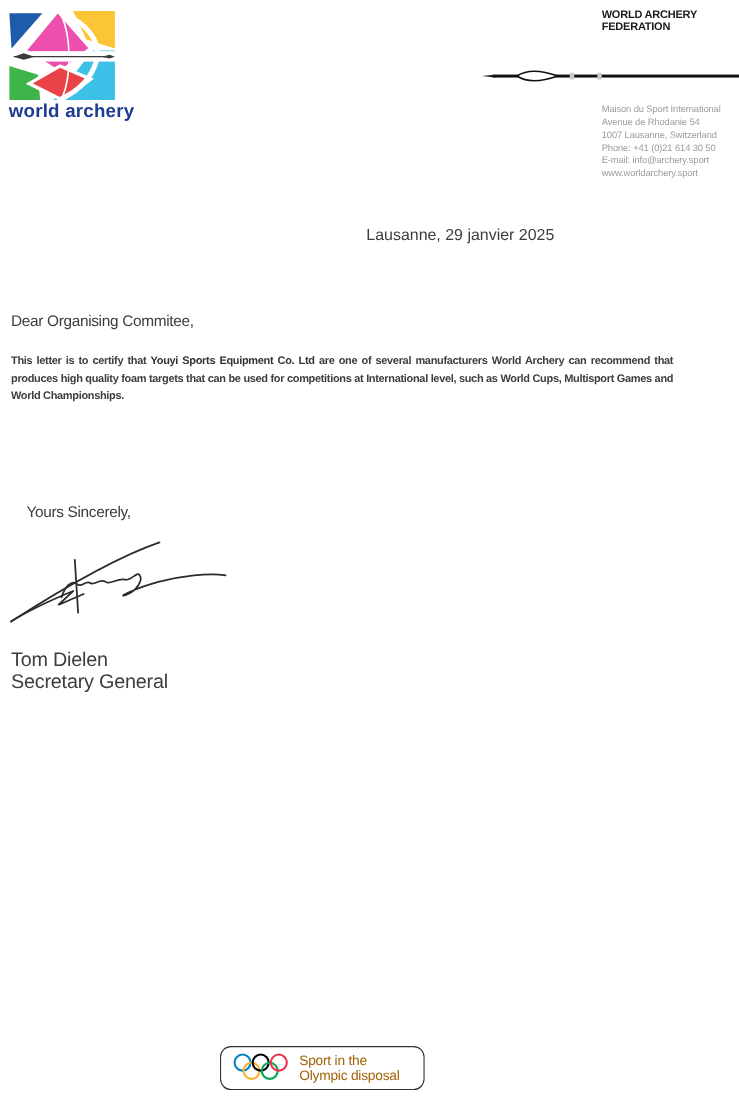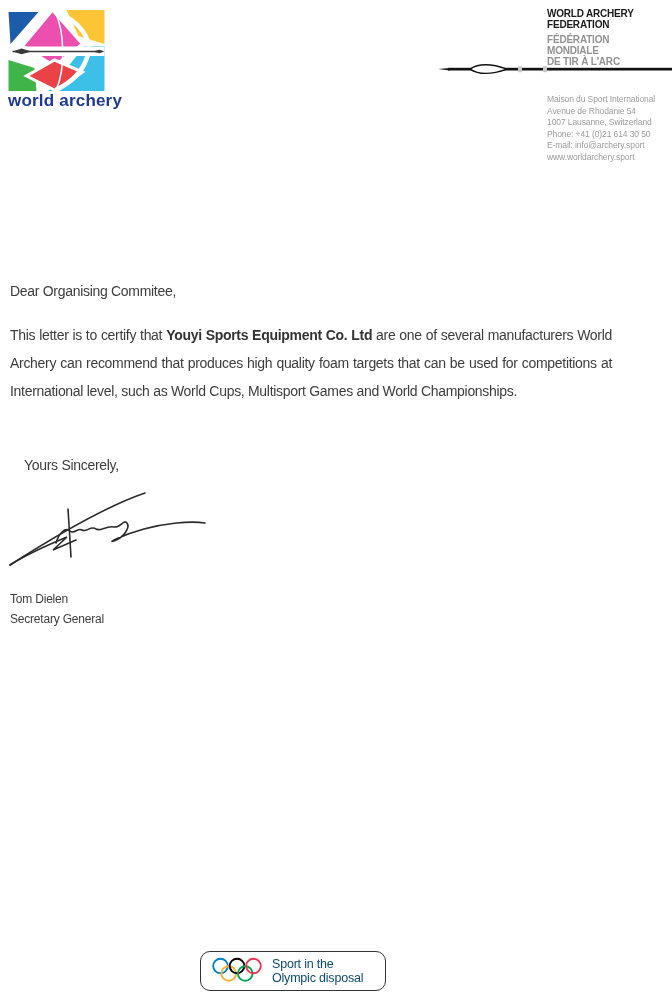--- a/index.html
+++ b/index.html
@@ -23,35 +23,35 @@
   .org-en{font-size:10px;line-height:11px;font-weight:700;color:#1a1a1a;letter-spacing:-.2px;}
   .org-fr{font-size:10px;line-height:11px;font-weight:700;color:#929292;letter-spacing:-.2px;margin-top:4px;}
   .addr{position:absolute;left:547px;top:94px;width:130px;
         font-size:8.5px;line-height:11.6px;color:#9b9b9b;letter-spacing:-.1px;}
   .hdr-arrow{position:absolute;left:438px;top:60px;}
   
   .dateline{position:absolute;left:333px;top:206px;font-size:14.5px;}
   .salutation{position:absolute;left:10px;top:283px;font-size:14px;letter-spacing:-.3px;text-align:center;}
   .para{
     position:absolute;left:10px;top:321px;width:602px;
-    font-size:14px;line-height:28px;letter-spacing:-.3px;
-    text-align:justify;margin:0;
+    font-size:10px;line-height:16px;letter-spacing:-.3px;
+    text-align:justify;margin:0;font-weight:bold;
   }
   .para b{color:#333333;}
   .disposal{position:absolute;left:10px;top:420px;font-size:14px;letter-spacing:-.3px;}
   .closing{position:absolute;left:24px;top:457px;font-size:14px;letter-spacing:-.3px;}
   .signature-svg{position:absolute;left:4px;top:483px;}
-  .signer{position:absolute;left:10px;top:590px;font-size:12px;line-height:19.5px;letter-spacing:-.2px;}
+  .signer{position:absolute;left:10px;top:590px;font-size:18px;line-height:19.5px;letter-spacing:-.2px;}
   
   .olympic-box{
     position:absolute;left:200px;top:951px;width:186px;height:40px;
     border:1.4px solid #333333;border-radius:10px;background:#ffffff;
     display:flex;align-items:center;padding-left:10px;box-sizing:border-box;
   }
-  .ol-text{margin-left:9px;font-size:12.5px;line-height:14px;color:#0c4a6e;letter-spacing:-.2px;}
+  .ol-text{margin-left:9px;font-size:12.5px;line-height:14px;color:#a16207;letter-spacing:-.2px;}
 </style>
 </head>
 <body>
 
 <div class="page">
 
   <svg class="logo-svg" width="97" height="81" viewBox="0 0 96 81">
     <polygon points="0,2 30,2 2,34" fill="#1c5cab"></polygon>
     <polygon points="58,0 96,0 96,34 70,26" fill="#fcc535"></polygon>
     <polygon points="0,50 26,58 28,81 0,81" fill="#3fb549"></polygon>
@@ -65,44 +65,40 @@
     <polygon points="4,41.5 13,38.5 23,41.5 13,44.3" fill="#3a3a3a"></polygon>
     <polygon points="84,41.5 91,39.8 96,41.5 91,43.2" fill="#3a3a3a"></polygon>
   </svg>
   <div class="wordmark">world archery</div>
 
   <div class="hdr-right">
     <div class="org-en">
       <div>WORLD ARCHERY</div>
       <div>FEDERATION</div>
     </div>
-    <div class="org-fr">
-      <div>FÉDÉRATION</div>
-      <div>MONDIALE</div>
-      <div>DE TIR À L'ARC</div>
-    </div>
   </div>
 
   <svg class="hdr-arrow" width="234" height="18" viewBox="0 0 234 18">
     <polygon points="0,9 12,7.9 12,10.4" fill="#111111"></polygon>
     <rect x="10" y="7.8" width="224" height="2.7" fill="#111111"></rect>
     <rect x="80" y="6.2" width="4" height="6" fill="#c9c9c9"></rect>
     <rect x="105" y="6.2" width="4" height="6" fill="#c9c9c9"></rect>
     <path d="M32,9.1 Q45,0.5 69,9.1 Q45,17.7 32,9.1 Z" fill="#ffffff" stroke="#111111" stroke-width="1.4"></path>
   </svg>
 
   <div class="addr">
     <div>Maison du Sport International</div>
     <div>Avenue de Rhodanie 54</div>
     <div>1007 Lausanne, Switzerland</div>
     <div>Phone: +41 (0)21 614 30 50</div>
     <div>E-mail: info@archery.sport</div>
     <div>www.worldarchery.sport</div>
   </div>
 
+  <div class="dateline">Lausanne, 29 janvier 2025</div>
 
   <div class="salutation">Dear Organising Commitee,</div>
 
   <p class="para"><span>This letter is to certify that </span><b>Youyi Sports Equipment Co. Ltd</b><span> are one of several manufacturers World Archery can recommend that produces high quality foam targets that can be used for competitions at International level, such as World Cups, Multisport Games and World Championships.</span></p>
 
   <div class="closing">Yours Sincerely,</div>
 
   <svg class="signature-svg" width="215" height="85" viewBox="0 0 215 85">
     <g fill="none" stroke="#2b2b2b" stroke-width="1.6" stroke-linecap="round">
       <path d="M6,82 C45,57 100,24 141,10"></path>

